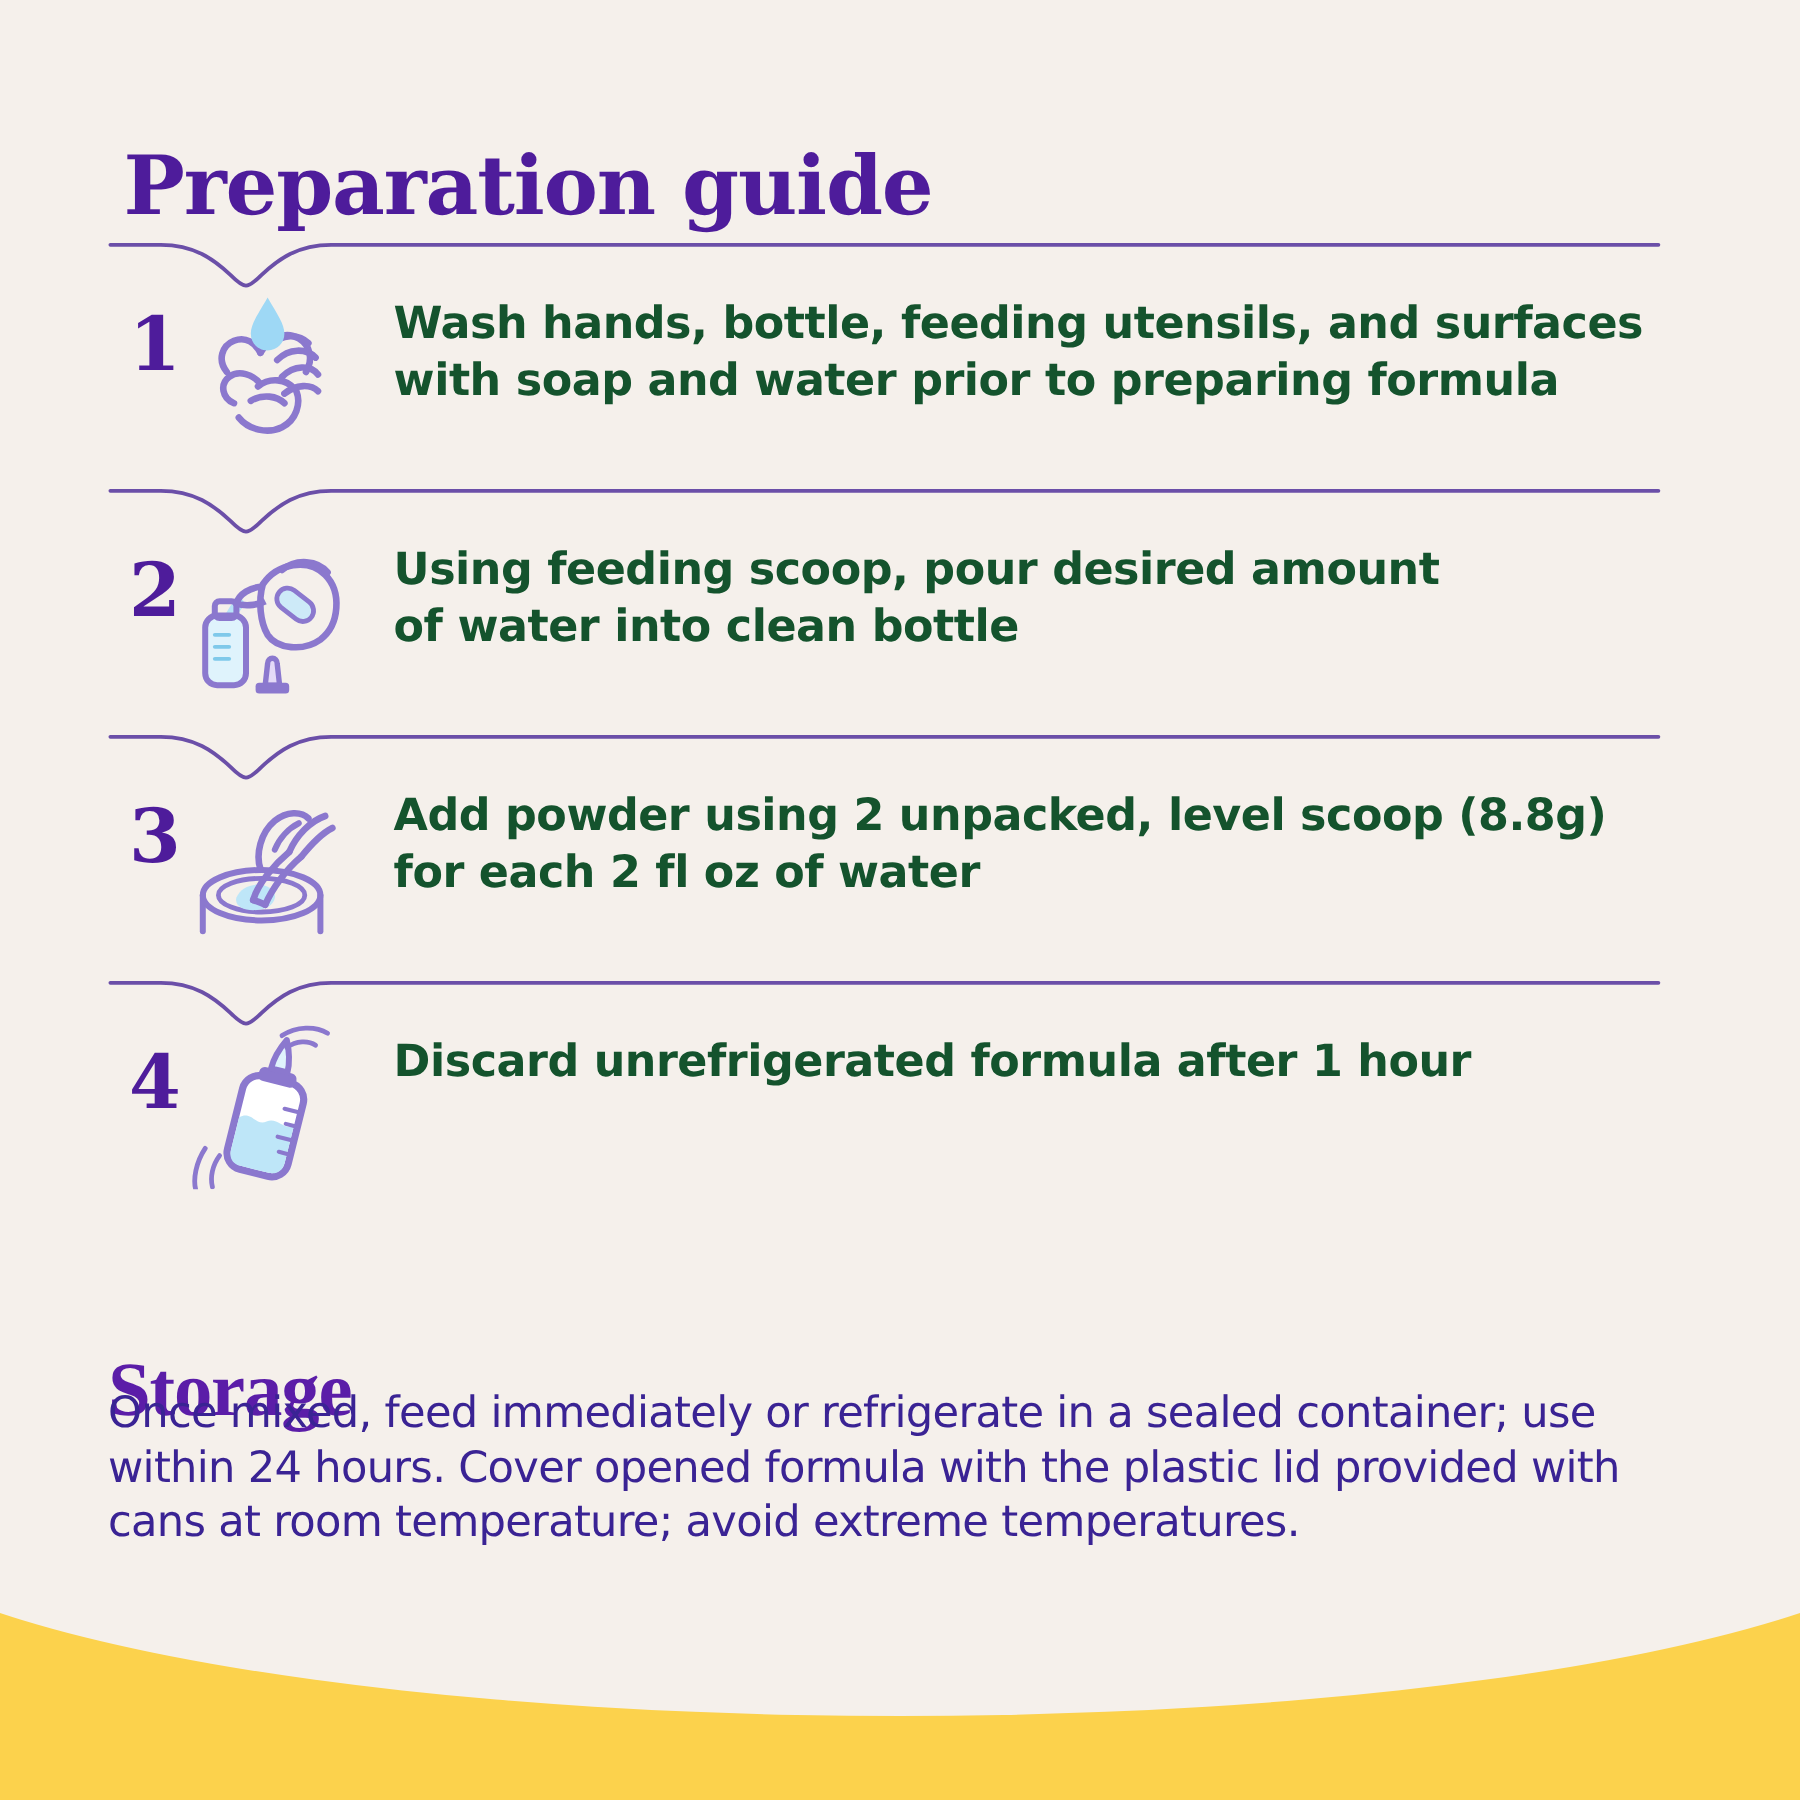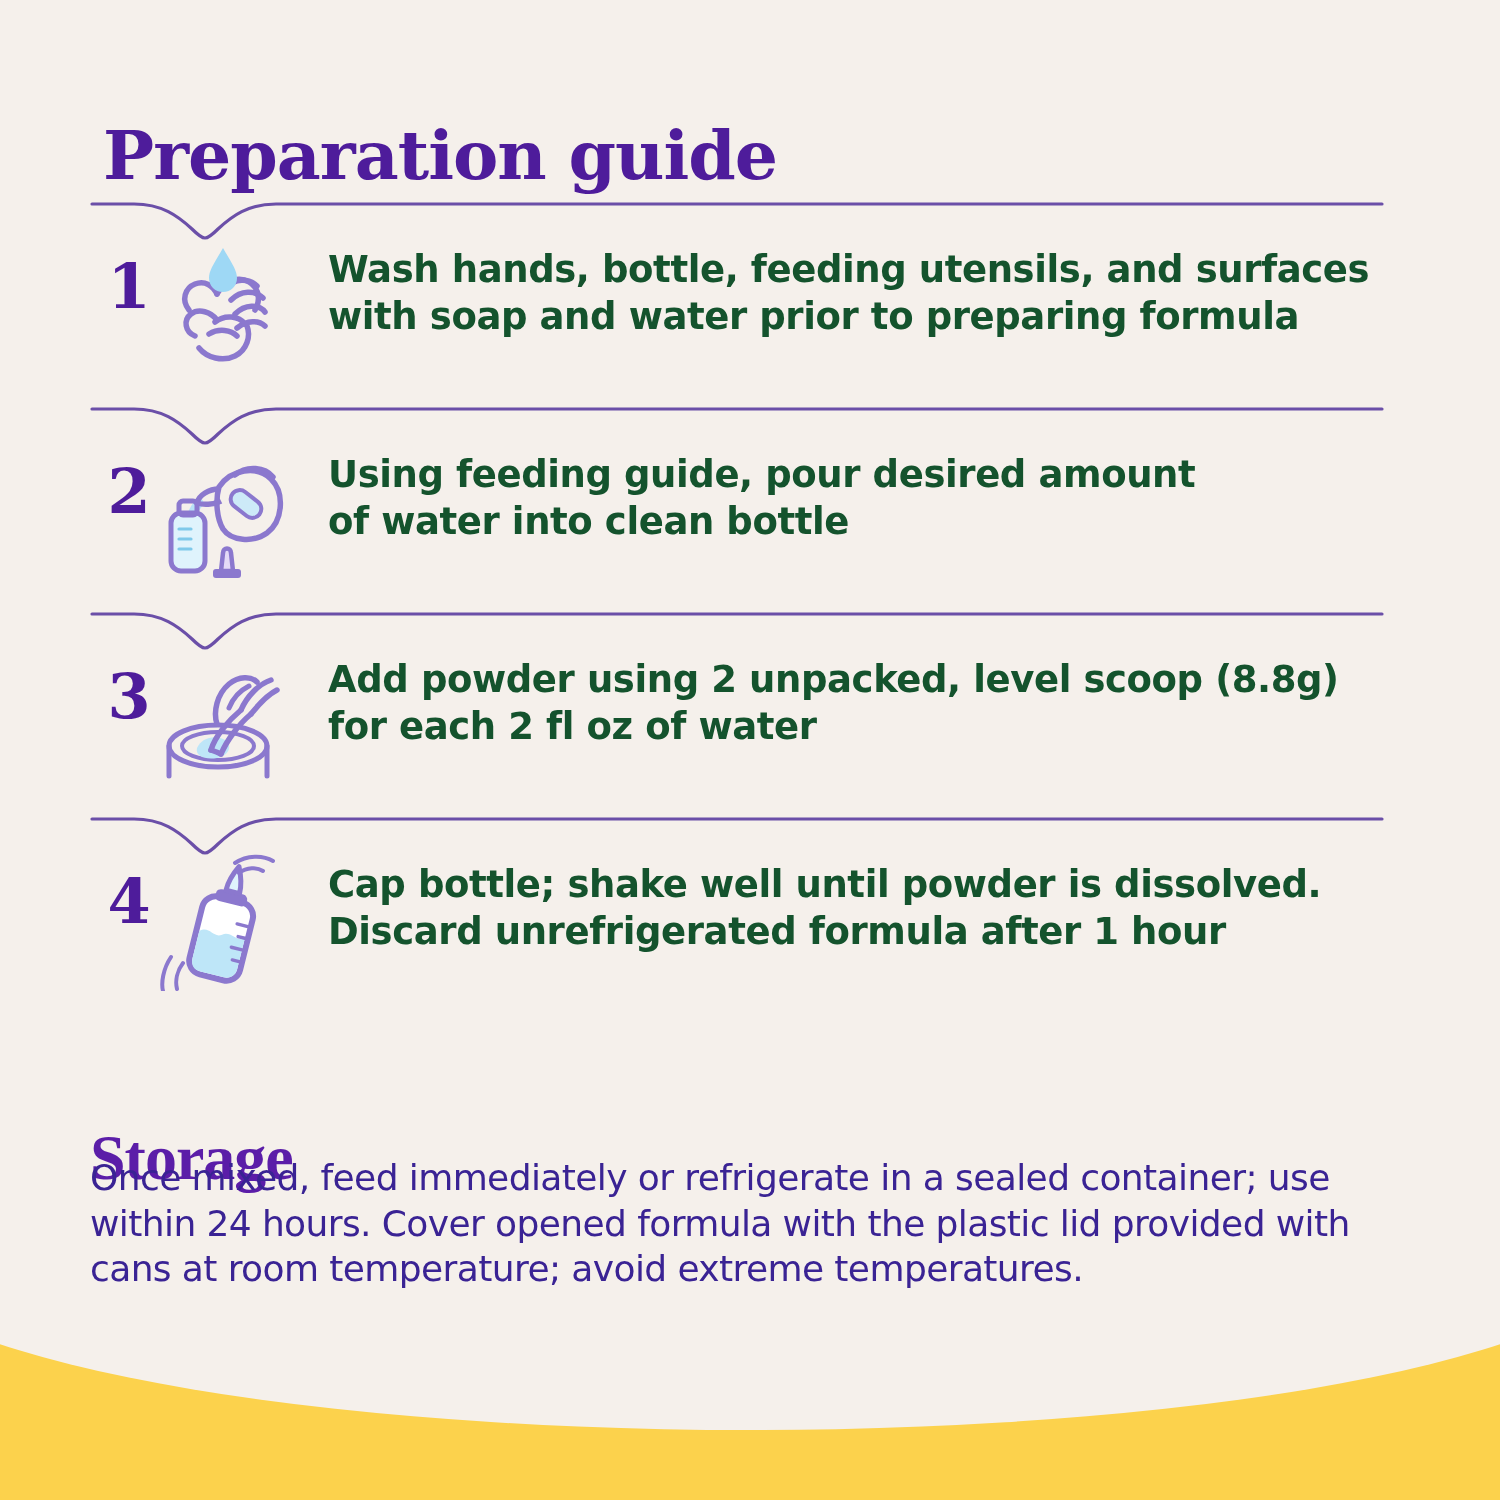--- a/index.html
+++ b/index.html
@@ -218,21 +218,21 @@
 
           <path d="M80 34 C 92 24, 110 26, 118 36" fill="none" stroke="#8B78CE" stroke-width="5.5" stroke-linecap="round"></path>
 
           <rect x="74" y="54" width="34" height="18" rx="9" transform="rotate(38 91 63)" fill="#CDEAF8" stroke="#8B78CE" stroke-width="4"></rect>
 
           <path d="M66 130 L 68 112 C 68 106, 76 106, 76 112 L 78 130 Z" fill="#E4DAF7" stroke="#8B78CE" stroke-width="4.5" stroke-linejoin="round"></path>
           <rect x="58" y="128" width="28" height="9" rx="3" fill="#8B78CE"></rect>
         </svg>
       </div>
       <div class="step-text">
-        <span class="ln">Using feeding guide, pour desired amount</span>
+        <span class="ln">Using feeding scoop, pour desired amount</span>
         <span class="ln">of water into clean bottle</span>
       </div>
     </div>
 
     <div class="step-row" data-idx="2">
       <div class="divider">
         <svg viewBox="0 0 1290 46" preserveAspectRatio="none">
           <path d="M0 6 L42 6 C 70 6, 86 18, 100 31 C 106 37, 110 40, 113 40 C 116 40, 120 37, 126 31 C 140 18, 156 6, 184 6 L1290 6" fill="none" stroke="#6B4FA8" stroke-width="3.2" stroke-linecap="round" stroke-linejoin="round"></path>
         </svg>
       </div>
@@ -292,21 +292,20 @@
 
           <g fill="none" stroke="#8B78CE" stroke-width="4" stroke-linecap="round">
             <path d="M84 22 C 92 16, 102 16, 108 20"></path>
             <path d="M80 12 C 92 4, 108 4, 118 10"></path>
             <path d="M28 112 C 22 120, 20 130, 22 138"></path>
             <path d="M16 106 C 8 118, 6 132, 8 140"></path>
           </g>
         </svg>
       </div>
       <div class="step-text">
-        <span class="ln">Cap bottle; shake well until powder is dissolved.</span>
         <span class="ln">Discard unrefrigerated formula after 1 hour</span>
       </div>
     </div>
 
   </div>
 
   <h2 class="h-storage">Storage</h2>
 
   <div class="storage-body">
     <span class="ln">Once mixed, feed immediately or refrigerate in a sealed container; use</span>

